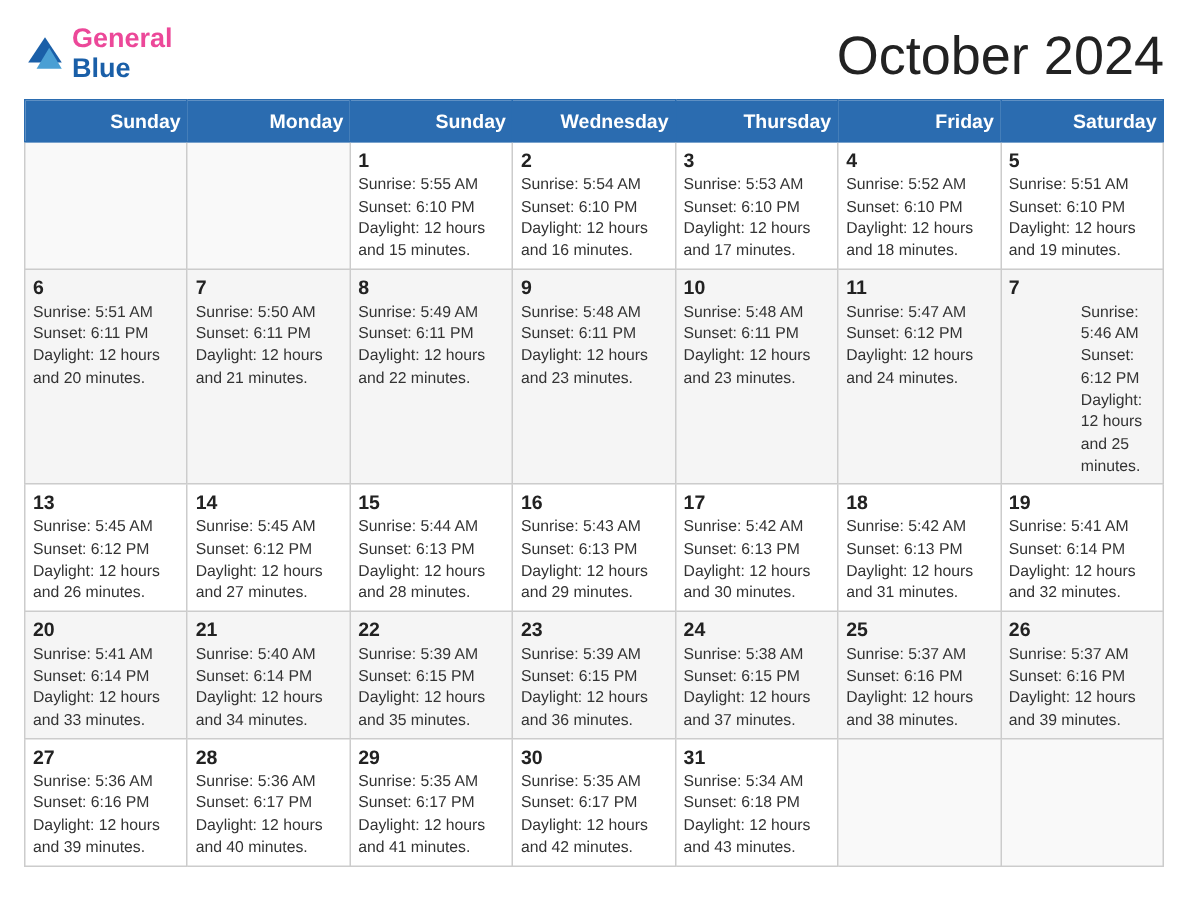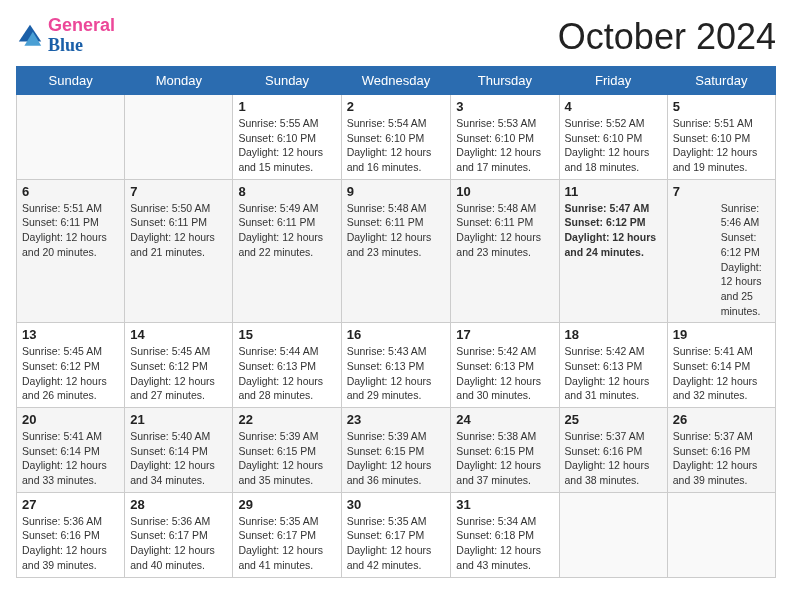--- a/index.html
+++ b/index.html
@@ -20,21 +20,21 @@
       display: flex;
       align-items: center;
       gap: 4px;
     }
     .logo-text {
       font-size: 18px;
       font-weight: bold;
       line-height: 1.1;
     }
     .logo-text .general { color: #ec4899; }
-    .logo-text .blue { color: #1a5fa8; font-family: Liberation Serif, serif; }
+    .logo-text .blue { color: #1a5fa8; }
     .logo-icon {
       width: 28px;
       height: 28px;
     }
     .title-area {
       text-align: right;
     }
     .month-title {
       font-size: 36px;
       font-weight: normal;
@@ -45,24 +45,24 @@
       color: #444;
     }
     .calendar {
       width: 100%;
       border-collapse: collapse;
       font-size: 11px;
     }
     .calendar th {
       background: #2b6cb0;
       color: #fff;
-      padding: 6px 20px;
-      text-align: center;
+      padding: 6px 4px;
+      text-align: right;
       font-size: 13px;
-      font-weight: normal;
+      font-weight: bold;
       border: 1px solid #2b6cb0;
     }
     .calendar td {
       border: 1px solid #ccc;
       vertical-align: top;
       padding: 4px 5px;
       width: 108px;
       min-height: 80px;
       background: #fff;
     }
@@ -177,21 +177,21 @@
 Daylight: 12 hours and 23 minutes.</div>
         </td>
         <td>
           <span class="day-number">10</span>
           <div class="day-info" style="white-space: pre-line;">Sunrise: 5:48 AM
 Sunset: 6:11 PM
 Daylight: 12 hours and 23 minutes.</div>
         </td>
         <td>
           <span class="day-number">11</span>
-          <div class="day-info" style="white-space: pre-line; font-weight: bold;">Sunrise: 5:47 AM
+          <div class="day-info" style="white-space: pre-line;">Sunrise: 5:47 AM
 Sunset: 6:12 PM
 Daylight: 12 hours and 24 minutes.</div>
         </td>
         <td>
           <span class="day-number">7</span>
           <div class="day-info" style="white-space: pre-line; margin-left: 48px;">Sunrise: 5:46 AM
 Sunset: 6:12 PM
 Daylight: 12 hours and 25 minutes.</div>
         </td>
       </tr>

